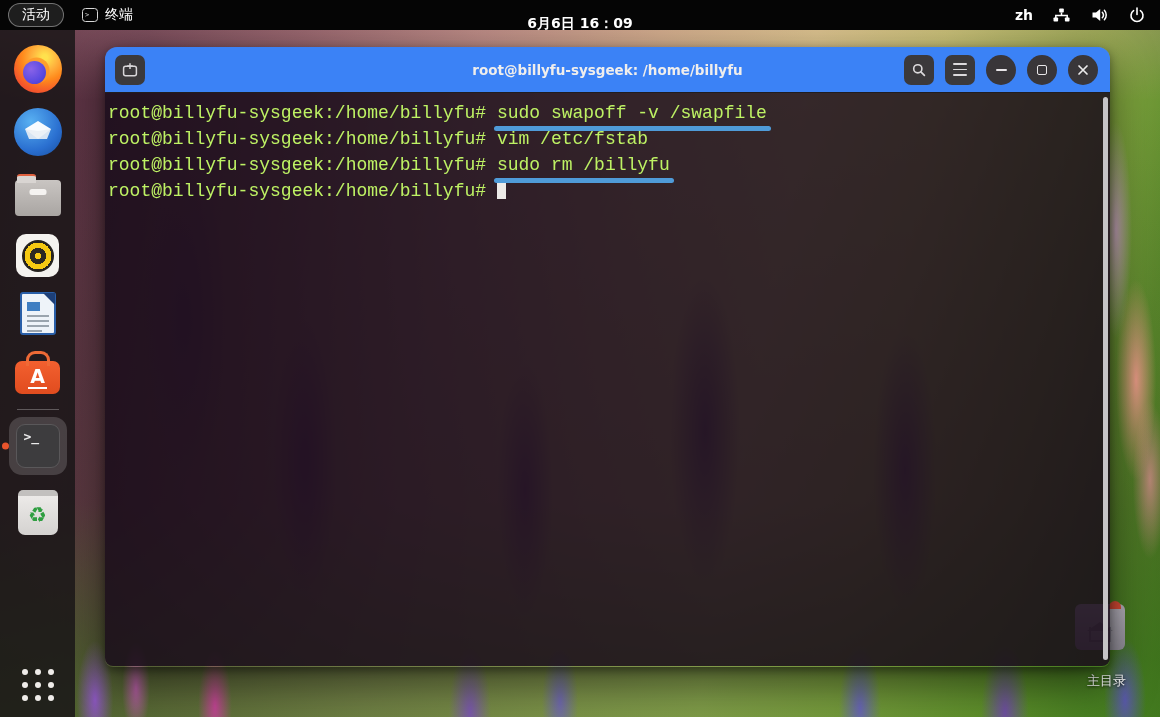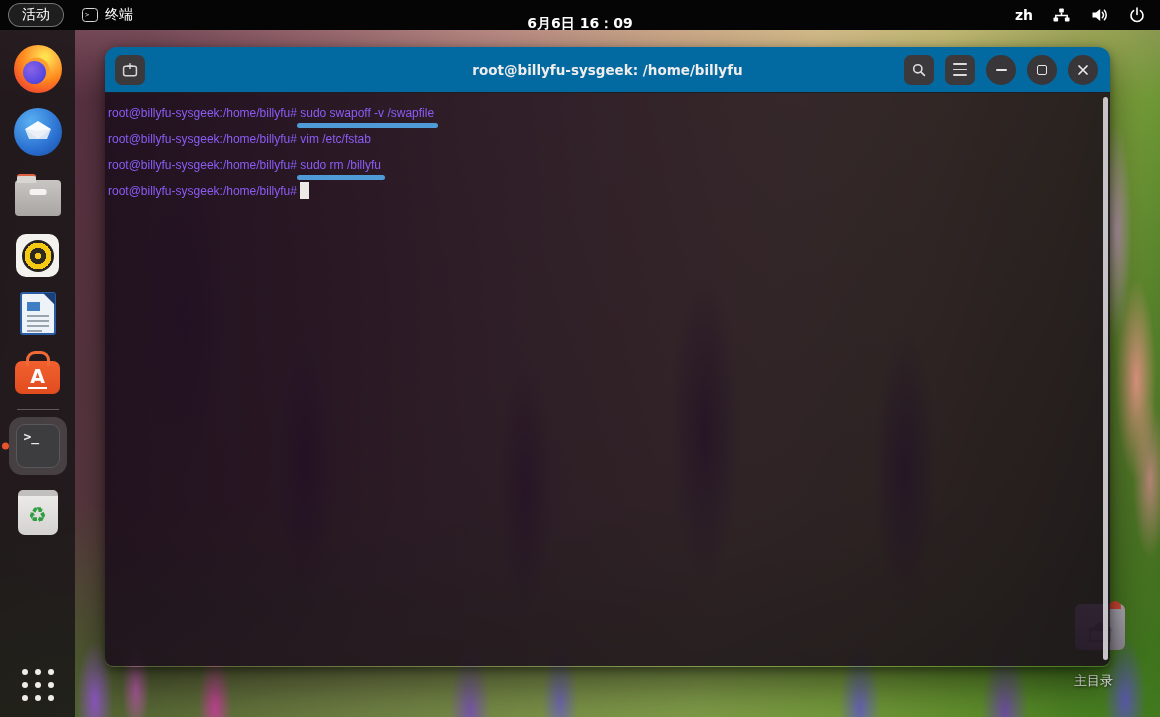--- a/index.html
+++ b/index.html
@@ -105,58 +105,58 @@
   .ic-terminal { width:44px; height:44px; background:#3d3c3e; border:1px solid #5a585a; border-radius:9px;
     color:#ececec; font-family:"DejaVu Sans Mono",monospace; font-size:13px; font-weight:bold;
     padding:5px 0 0 7px; line-height:1; }
   .ic-trash { width:40px; height:45px; position:relative; display:grid; place-items:center;
     background:linear-gradient(#eceae8,#d4d2d0); border-radius:5px 5px 7px 7px; border-top:6px solid #c2c0be; }
   .ic-trash span { color:#2e9e40; font-size:21px; line-height:1; }
   .show-apps { margin-top:auto; margin-bottom:16px; display:grid; cursor:pointer;
     grid-template-columns:repeat(3,6px); gap:7px; }
   .show-apps i { width:6px; height:6px; border-radius:50%; background:#efece9; display:block; }
   
-  .home-icon { position:absolute; left:1074px; top:604px; z-index:1; width:52px; text-align:left; cursor:pointer; }
+  .home-icon { position:absolute; left:1074px; top:604px; z-index:1; width:52px; text-align:right; cursor:pointer; }
   .home-folder { width:50px; height:46px; margin:0 auto; position:relative;
     background:linear-gradient(#b4b0ba,#938f9a); border-radius:6px; }
   .home-folder::before { content:""; position:absolute; right:4px; top:-3px; width:12px; height:8px;
     background:#d84b35; border-radius:6px 6px 0 0; }
   .home-folder::after { content:""; position:absolute; left:50%; bottom:8px; transform:translateX(-50%);
     width:18px; height:13px; border:2.5px solid #7d7986; border-top:none;
     background:transparent; }
   .home-roof { position:absolute; left:50%; bottom:19px; transform:translateX(-50%);
     border-style:solid; border-width:0 13px 9px 13px; border-color:transparent transparent #7d7986 transparent; }
   .home-label { margin-top:22px; color:#fff; font-size:13px; text-shadow:0 1px 3px rgba(0,0,0,.9); }
   
   .window {
     position:absolute; left:105px; top:47px; width:1005px; height:620px; z-index:3;
     border-radius:12px 12px 8px 8px;
     box-shadow:0 14px 44px rgba(0,0,0,.55), 0 3px 10px rgba(0,0,0,.4);
   }
   .titlebar {
-    height:46px; background:#0369a1; border-radius:12px 12px 0 0; position:relative;
+    height:46px; background:#3b82f6; border-radius:12px 12px 0 0; position:relative;
     display:flex; align-items:center; border-bottom:1px solid #201d20;
   }
   .title { position:absolute; left:50%; transform:translateX(-50%);
     color:#f0eeec; font-size:13.5px; font-weight:bold; white-space:nowrap; }
   .tb-btn { width:30px; height:30px; border-radius:7px; background:#3b393b; display:grid;
     place-items:center; cursor:pointer; }
   .tb-btn.newtab { margin-left:10px; }
   .tb-right { margin-left:auto; display:flex; align-items:center; gap:11px; margin-right:12px; }
   .circ { width:30px; height:30px; border-radius:50%; background:#393639; display:grid;
     place-items:center; cursor:pointer; }
   .glyph-min { width:11px; height:2px; background:#e8e6e8; border-radius:1px; }
   .glyph-max { width:10px; height:10px; border:1.6px solid #e8e6e8; border-radius:2px; }
   .menu-bars { display:grid; gap:3.5px; }
   .menu-bars i { width:14px; height:1.8px; background:#dcdadc; border-radius:1px; display:block; }
   .term-body {
     height:573px; background:rgba(24,12,26,.86); border-radius:0 0 8px 8px;
     position:relative; padding:10px 0 0 3px;
-    font-family:Liberation Sans, sans-serif;
-    font-size:12px; color:#8b5cf6; cursor:text;
+    font-family:Liberation Mono, monospace;
+    font-size:18px; color:#bef264; cursor:text;
   }
   .tline { height:26px; white-space:pre; line-height:20px; }
   .cmd { position:relative; }
   .cmd.u::after { content:""; position:absolute; left:-3px; right:-4px; bottom:-8px; height:5px;
     border-radius:3px; background:var(--ul,#4f9bd8); }
   .cursor { display:inline-block; width:9px; height:17px; background:#eceae7;
     vertical-align:middle; margin-top:-2px; }
   .scroll-thumb { position:absolute; right:2px; top:4px; bottom:6px; width:5px;
     background:#c6c4c6; border-radius:3px; cursor:pointer; }
 </style>

